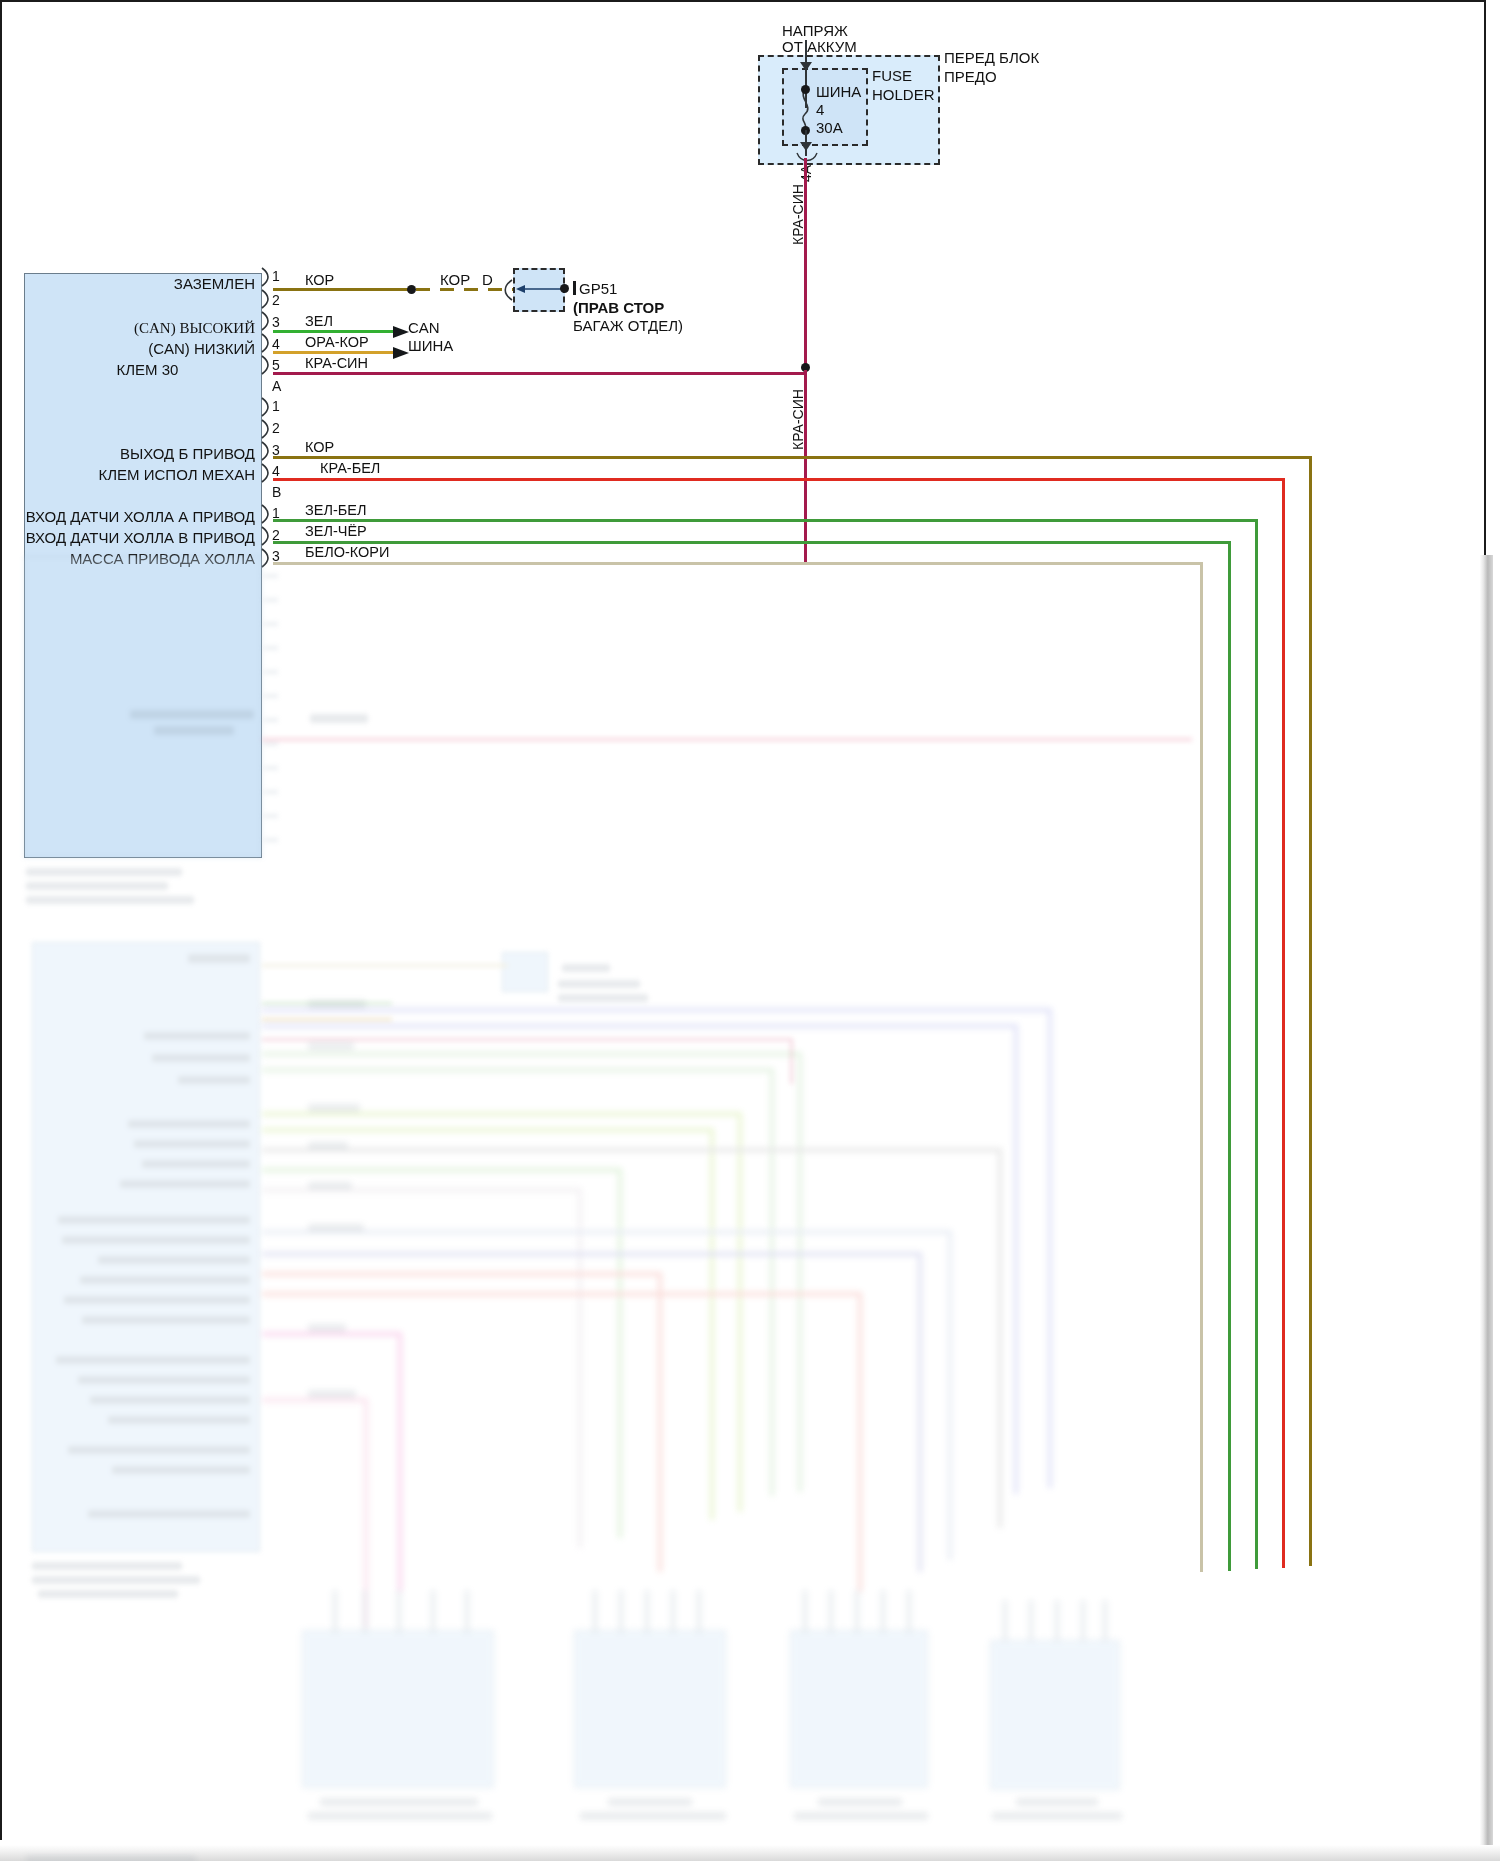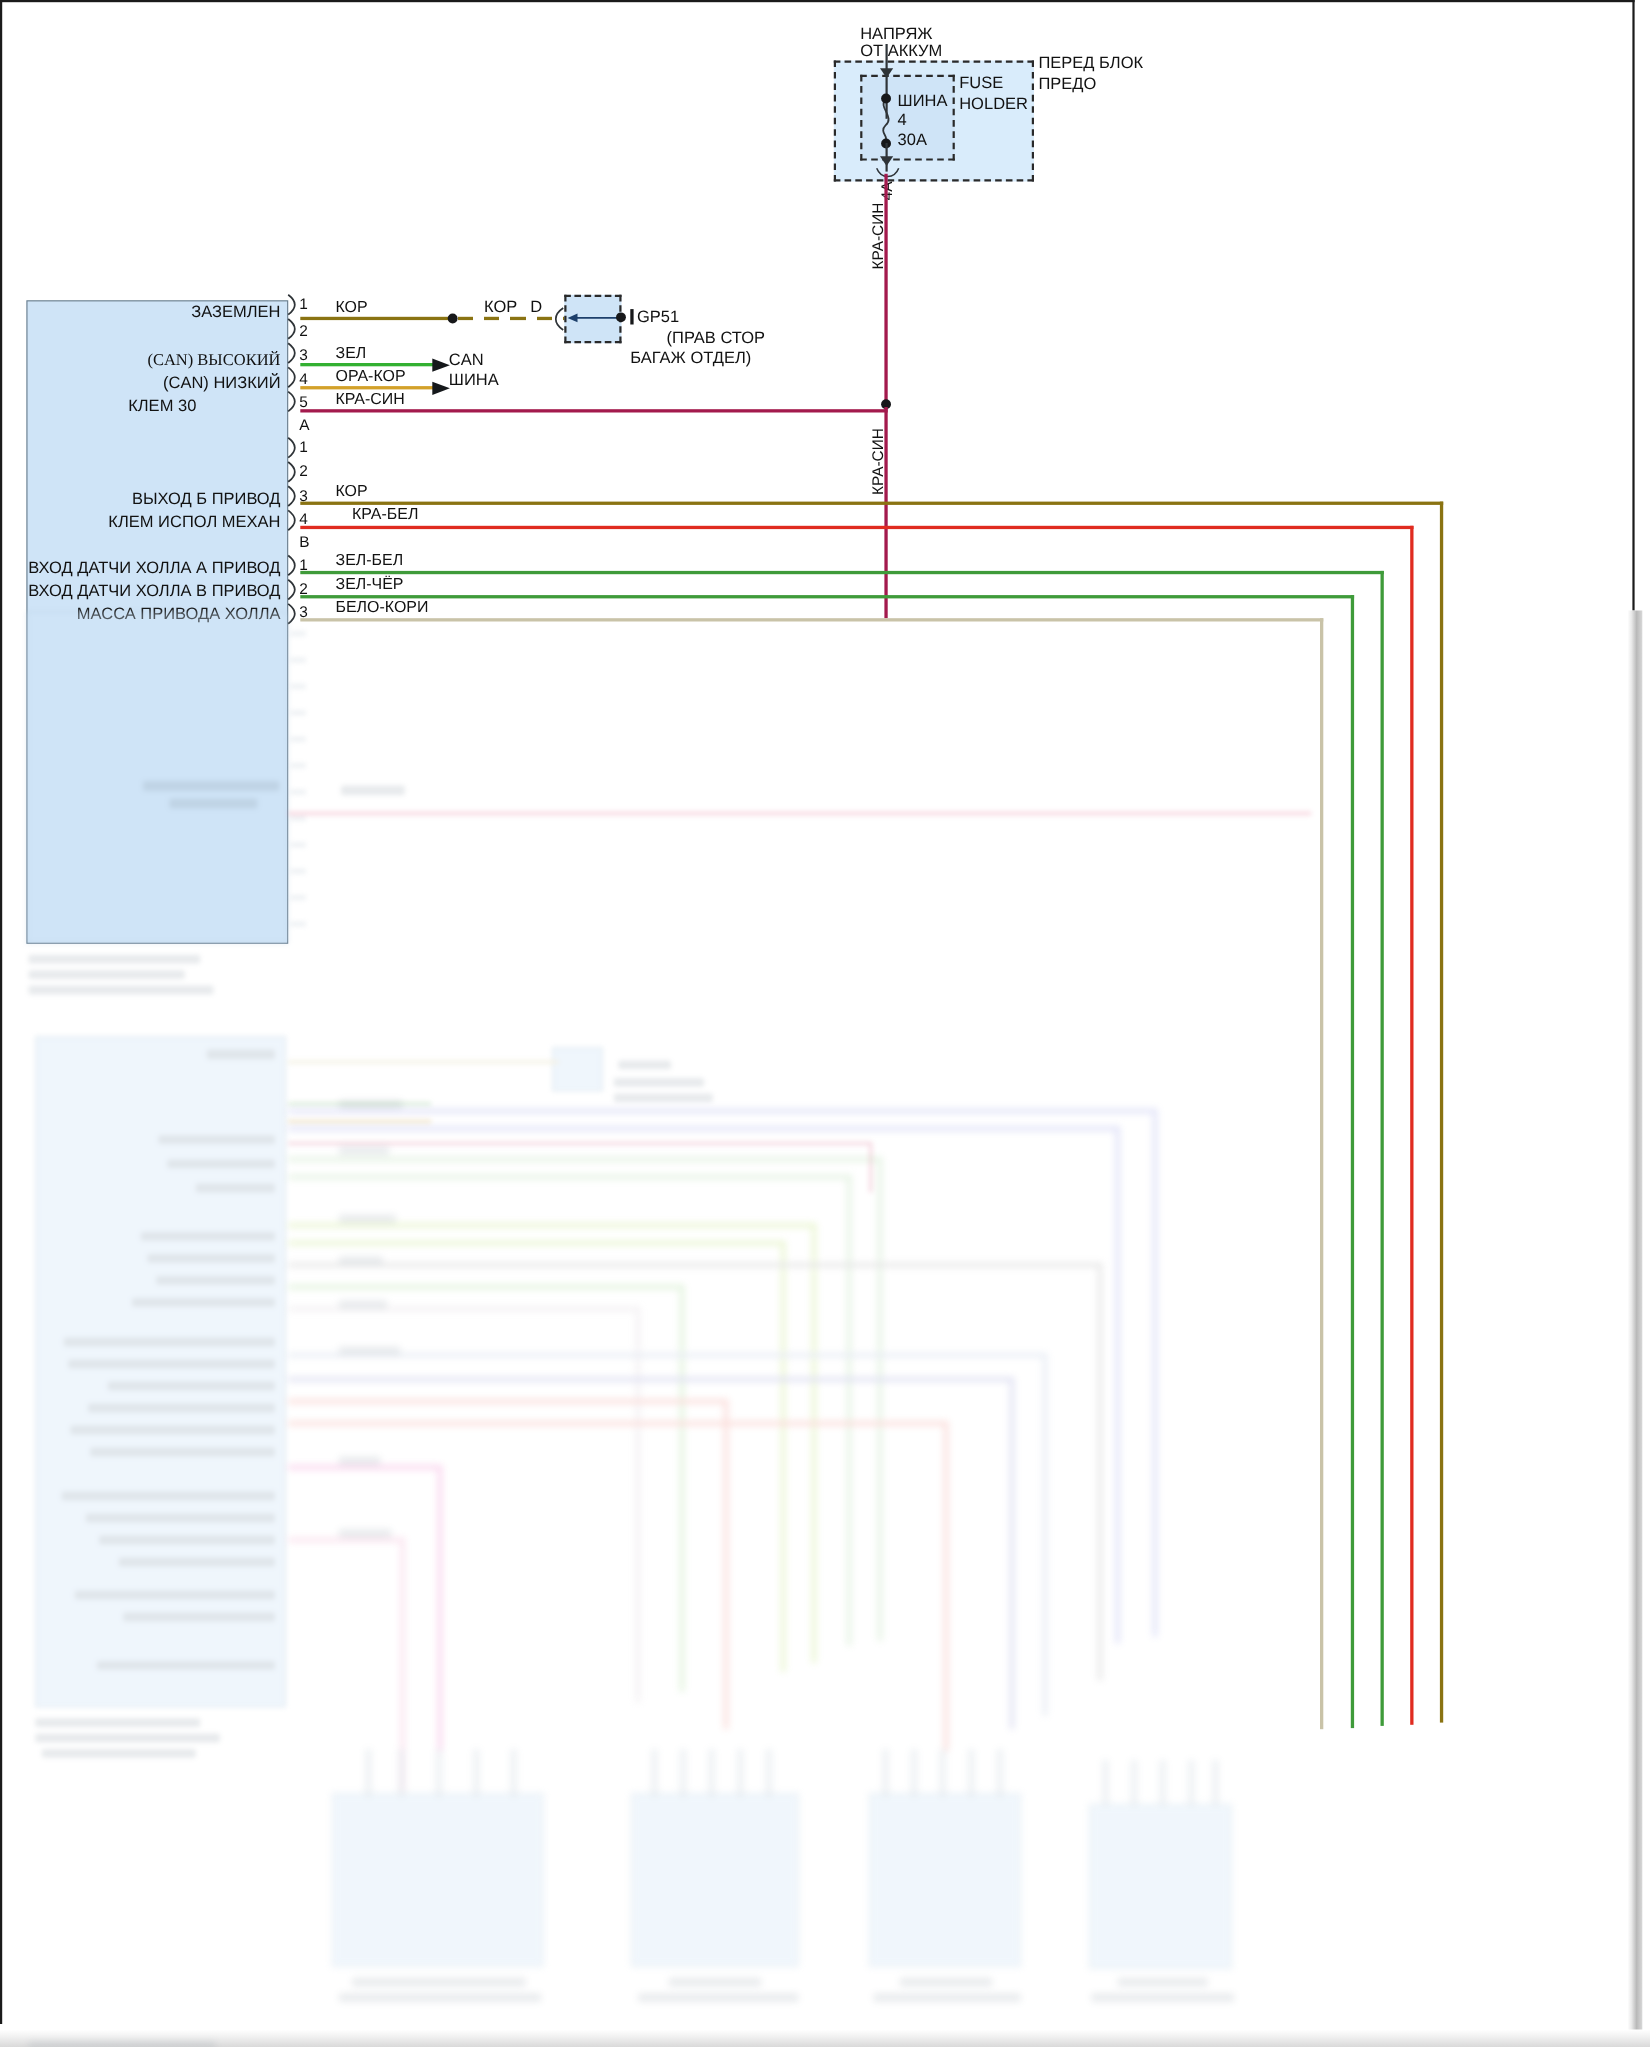--- a/index.html
+++ b/index.html
@@ -134,21 +134,21 @@
     <path d="M12 2 C 3 8, 3 16, 12 22" fill="none" stroke="#2f3438" stroke-width="1.6"></path>
   </svg>
   <div class="dash inner" style="left:513px;top:268px;width:52px;height:44px;"></div>
   <svg style="position:absolute;left:514px;top:282px;" width="56" height="14" viewBox="0 0 56 14">
     <line x1="6" y1="7" x2="54" y2="7" stroke="#1d3f6b" stroke-width="1.6"></line>
     <polygon points="2,7 11,3 11,11" fill="#1d3f6b"></polygon>
   </svg>
   <div class="dot" style="left:560px;top:284px;"></div>
   <div class="sq" style="left:573px;top:281px;width:2.5px;height:14px;"></div>
   <div class="lbl" style="left:579px;top:281px;"><span>GP51</span></div>
-  <div class="lbl" style="left:606px;top:300px;"><span>(ПРАВ СТОР</span></div>
+  <div class="lbl" style="left:573px;top:300px;font-weight:bold;"><span>(ПРАВ СТОР</span></div>
   <div class="lbl" style="left:573px;top:318px;"><span>БАГАЖ ОТДЕЛ)</span></div>
 
   <div class="wire" style="left:273px;top:330px;width:121px;height:3px;background:#33b032;"></div>
   <svg style="position:absolute;left:392px;top:324px;" width="22" height="16" viewBox="0 0 22 16">
     <polygon points="1,2 17,8 1,14" fill="#15181b"></polygon>
   </svg>
 
   <div class="wire" style="left:273px;top:351px;width:121px;height:3px;background:#d3a12a;"></div>
   <svg style="position:absolute;left:392px;top:345px;" width="22" height="16" viewBox="0 0 22 16">
     <polygon points="1,2 17,8 1,14" fill="#15181b"></polygon>

